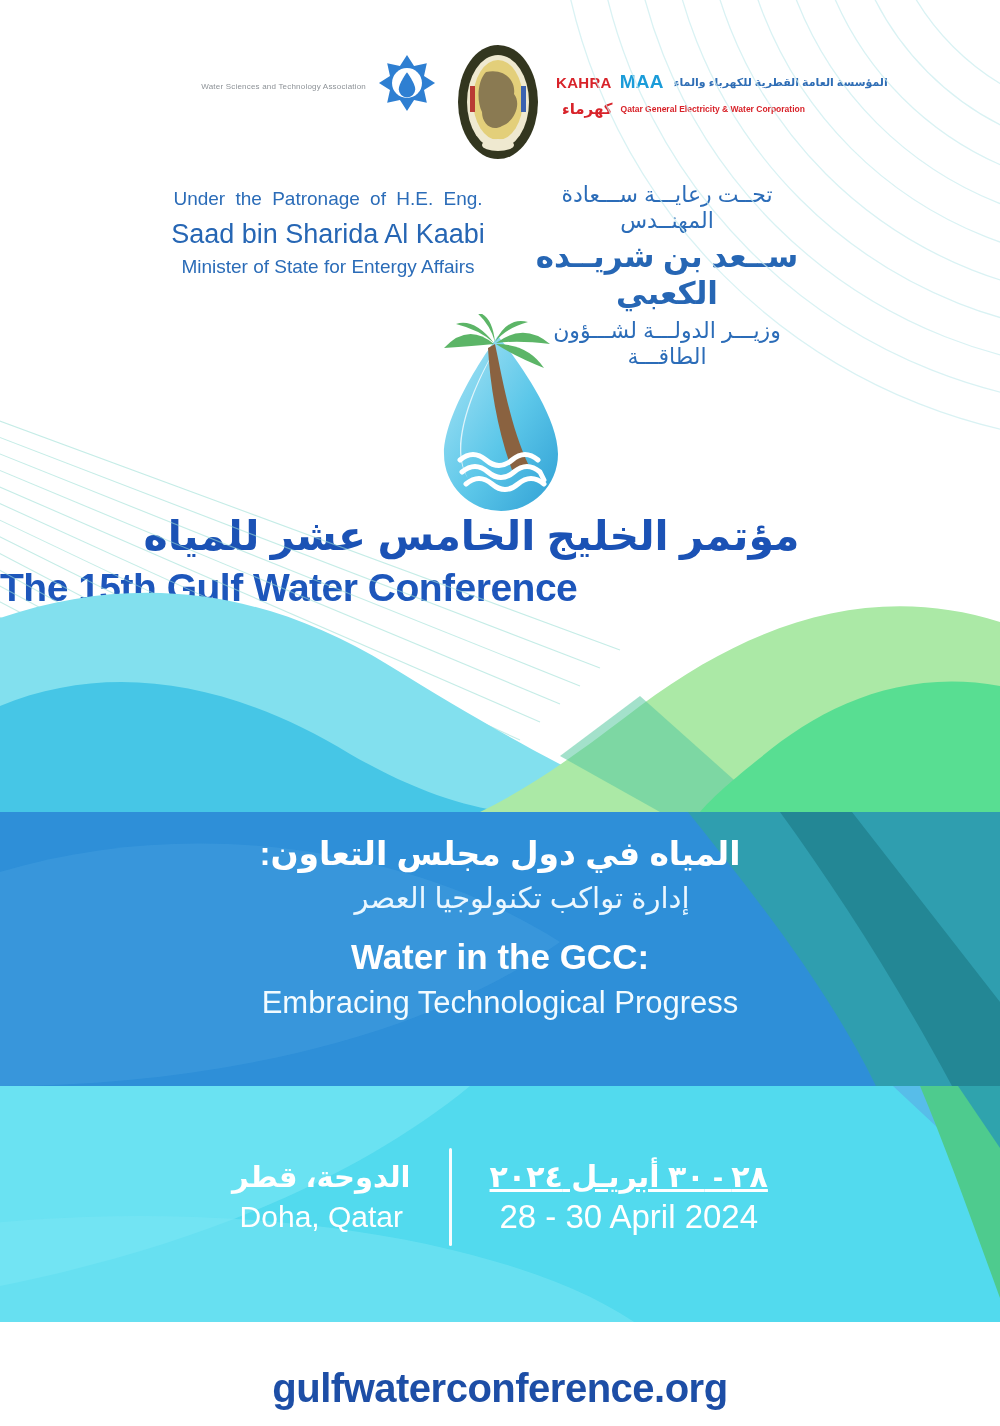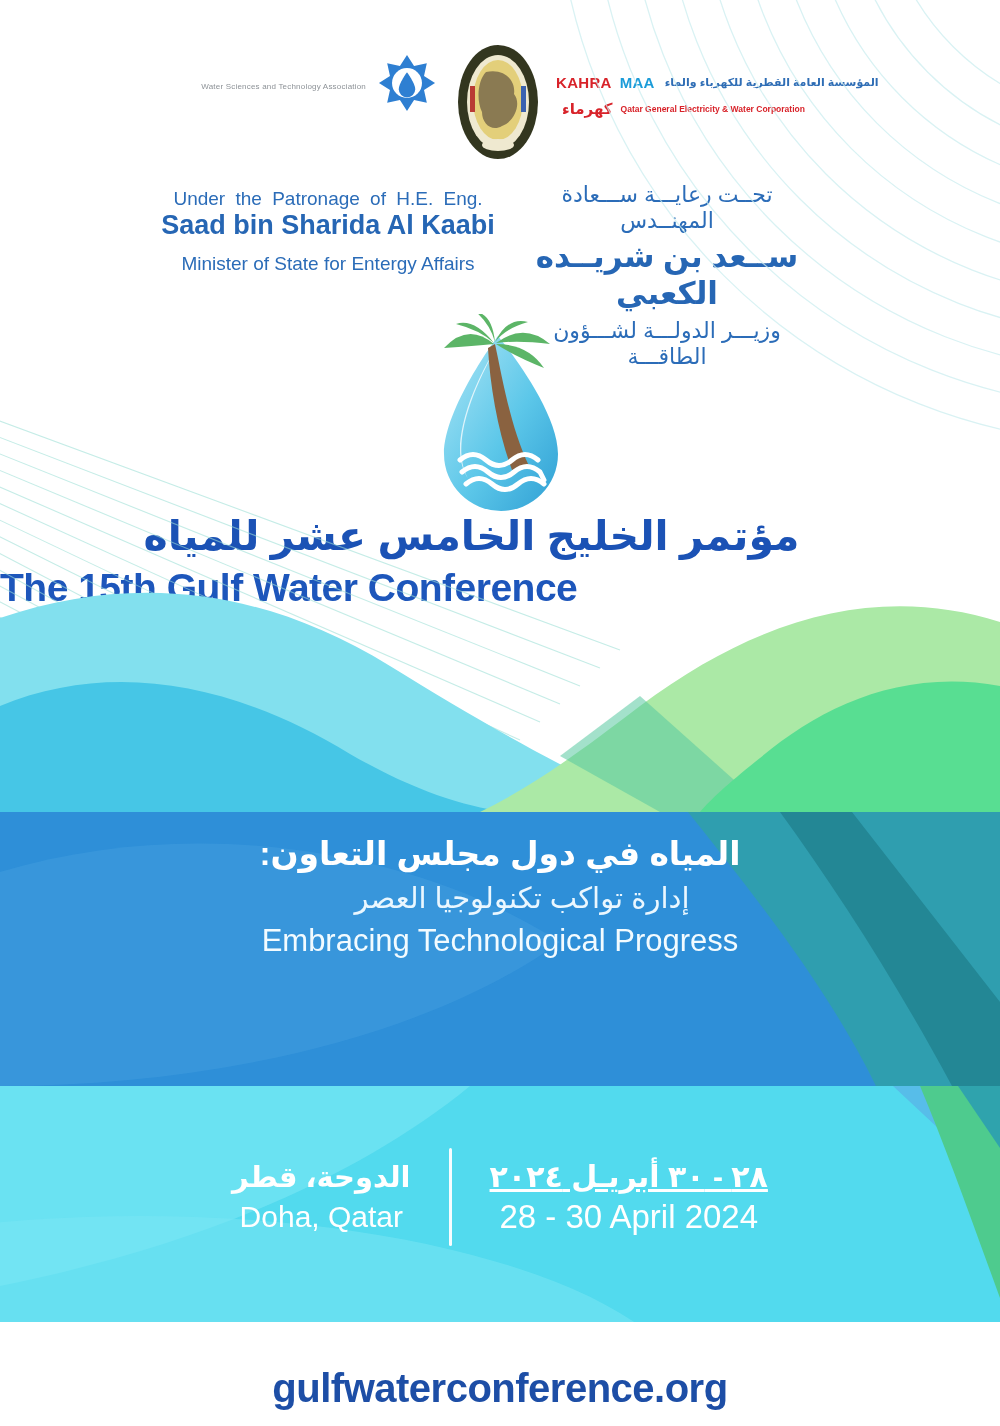--- a/index.html
+++ b/index.html
@@ -15,31 +15,31 @@
   
   .logo-row{position:absolute;top:40px;left:0;width:1000px;height:130px;}
   .wsta{position:absolute;left:188px;top:14px;display:flex;align-items:center;gap:12px;}
   .wsta-text{width:178px;text-align:right;}
   .wsta-ar{font-size:20px;font-weight:bold;color:#4a4f55;line-height:1.25;}
   .wsta-en{font-size:8px;color:#8d9297;margin-top:7px;letter-spacing:.2px;}
   .gcc{position:absolute;left:456px;top:2px;}
   .kahramaa{position:absolute;left:556px;top:26px;width:262px;}
   .kah-row1{display:flex;align-items:center;gap:4px;}
   .kah-kahra{color:#d8232a;font-weight:bold;font-size:15px;letter-spacing:.3px;}
-  .kah-maa{color:#1b9cd9;font-weight:bold;font-size:15px;letter-spacing:.3px;}
+  .kah-maa{color:#1b9cd9;font-weight:bold;font-size:19px;letter-spacing:.3px;}
   .kah-callig{color:#2e6db5;font-size:11px;white-space:nowrap;margin-left:6px;font-weight:600;}
   .kah-row2{display:flex;align-items:center;gap:8px;margin-top:2px;margin-left:6px;}
   .kah-ar-red{color:#d8232a;font-weight:bold;font-size:15px;}
   .kah-en{color:#d8232a;font-size:8.5px;font-weight:600;}
 
   
   .pat-en{position:absolute;left:158px;top:188px;width:340px;text-align:center;color:#2b6cb8;}
   .pat-en .l1{font-size:19px;word-spacing:5px;}
-  .pat-en .l2{font-size:27px;font-weight:bold;color:#2666b4;}
-  .pat-en .l3{font-size:19px;margin-top:12px;}
+  .pat-en .l2{font-size:27px;font-weight:normal;margin-top:9px;color:#2666b4;}
+  .pat-en .l3{font-size:19px;margin-top:6px;}
   .pat-ar{position:absolute;left:512px;top:182px;width:310px;text-align:center;color:#2b6cb8;direction:rtl;}
   .pat-ar .l1{font-size:22px;}
   .pat-ar .l2{font-size:31px;font-weight:bold;margin-top:4px;color:#2666b4;}
   .pat-ar .l3{font-size:22px;margin-top:6px;}
 
   
   .title-ar{position:absolute;top:512px;left:0;width:943px;text-align:center;
     font-size:41px;font-weight:bold;color:#1b52b5;direction:rtl;}
   .title-en{position:absolute;top:566px;left:0;width:1000px;
     font-size:39px;font-weight:bold;color:#1d56bb;letter-spacing:-.5px;}
@@ -204,20 +204,21 @@
 
   <div class="band-blue">
     <svg class="abs" style="left:0;top:0;z-index:1;" width="1000" height="274" viewBox="0 0 1000 274">
       <path d="M0,60 C200,0 420,40 560,130 C420,230 200,274 0,274 Z" fill="#44a0e0" opacity="0.45"></path>
       <path d="M688,0 C760,90 830,180 876,274 L1000,274 L1000,0 Z" fill="#2f9fad" opacity="0.95"></path>
       <path d="M780,0 L852,0 L1000,190 L1000,274 L952,274 C896,170 838,80 780,0 Z" fill="#20818f" opacity="0.8"></path>
     </svg>
     <div class="txt">
       <div class="theme-ar1">المياه في دول مجلس التعاون:</div>
       <div class="theme-ar2">إدارة تواكب تكنولوجيا العصر</div>
+      <div class="theme-en1">Water in the GCC:</div>
       <div class="theme-en2">Embracing Technological Progress</div>
     </div>
   </div>
 
   <div class="band-cyan">
     <svg class="abs" style="left:0;top:0;z-index:1;" width="1000" height="236" viewBox="0 0 1000 236">
       <path d="M0,0 L470,0 C360,90 200,160 0,200 Z" fill="#70e3f3" opacity="0.8"></path>
       <ellipse cx="140" cy="330" rx="560" ry="200" fill="#79e6f4" opacity="0.55"></ellipse>
       <path d="M893,0 L920,0 L1000,145 L1000,100 Z" fill="#58b9e8" opacity="0.9"></path>
       <path d="M920,0 L1000,0 L1000,212 C972,135 946,62 920,0 Z" fill="#4ecb8e"></path>

